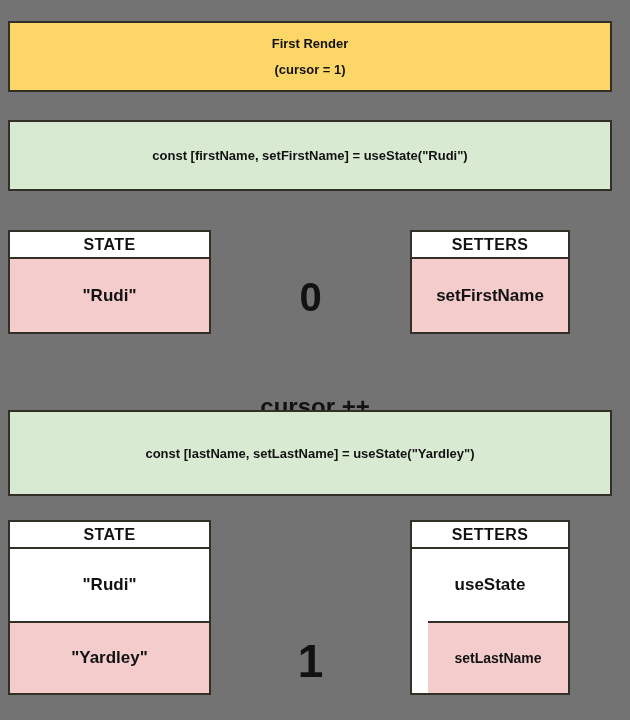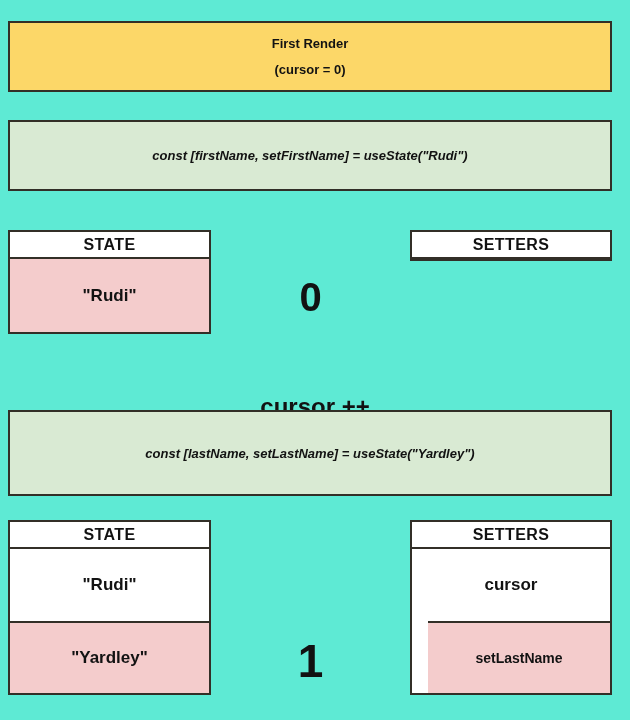--- a/index.html
+++ b/index.html
@@ -13,21 +13,21 @@
   html,body{background:#ffffff;}
   body{
     font-family:"Liberation Sans","DejaVu Sans",sans-serif;
     color:var(--ink);
     font-weight:bold;
   }
   .page{
     position:relative;
     width:630px;
     height:720px;
-    background:#5eead4;
+    background:#737373;
     overflow:hidden;
   }
   .box{
     position:absolute;
     left:8px;
     width:604px;
     border:2px solid var(--border);
   }
   .banner{
     top:21px;
@@ -49,29 +49,28 @@
     display:flex;
     align-items:center;
     justify-content:center;
     text-align:center;
   }
   .codebox1{top:120px;}
   .codebox2{top:410px;height:86px;}
   .code-text{
     font-size:13px;
     line-height:1;
-    font-style:italic;
   }
   .table{
     position:absolute;
     border:2px solid var(--border);
     background:#ffffff;
   }
   .t-left{left:8px;width:203px;}
-  .t-right{left:410px;width:202px;}
+  .t-right{left:410px;width:160px;}
   .t-row1{top:230px;}
   .t-row2{top:520px;}
   .thead{
     height:27px;
     border-bottom:2px solid var(--border);
     background:#ffffff;
     display:flex;
     align-items:center;
     justify-content:center;
     font-size:16px;
@@ -121,51 +120,52 @@
     margin-top:36px;
   }
 </style>
 </head>
 <body>
 
 <div class="page">
 
   <div class="box banner">
     <div class="banner-line">First Render</div>
-    <div class="banner-line">(cursor = 0)</div>
+    <div class="banner-line">(cursor = 1)</div>
   </div>
 
   <div class="box codebox codebox1">
     <span class="code-text">const [firstName, setFirstName] = useState("Rudi")</span>
   </div>
 
   <div class="table t-left t-row1">
     <div class="thead">STATE</div>
     <div class="cell cell-pink">"Rudi"</div>
   </div>
 
   <div class="digit digit-0">0</div>
 
   <div class="table t-right t-row1">
     <div class="thead">SETTERS</div>
+    <div class="cell cell-pink">setFirstName</div>
   </div>
 
   <div class="cursor-inc">cursor ++</div>
 
   <div class="box codebox codebox2">
     <span class="code-text">const [lastName, setLastName] = useState("Yardley")</span>
   </div>
 
   <div class="table t-left t-row2">
     <div class="thead">STATE</div>
     <div class="cell">"Rudi"</div>
     <div class="cell cell-pink">"Yardley"</div>
   </div>
 
   <div class="digit digit-1">1</div>
 
   <div class="table t-right t-row2">
     <div class="thead">SETTERS</div>
-    <div class="cell">cursor</div>
+    <div class="cell">useState</div>
     <div class="cell cell-pink cell-small">setLastName</div>
   </div>
 
 </div>
 
 </body></html>

